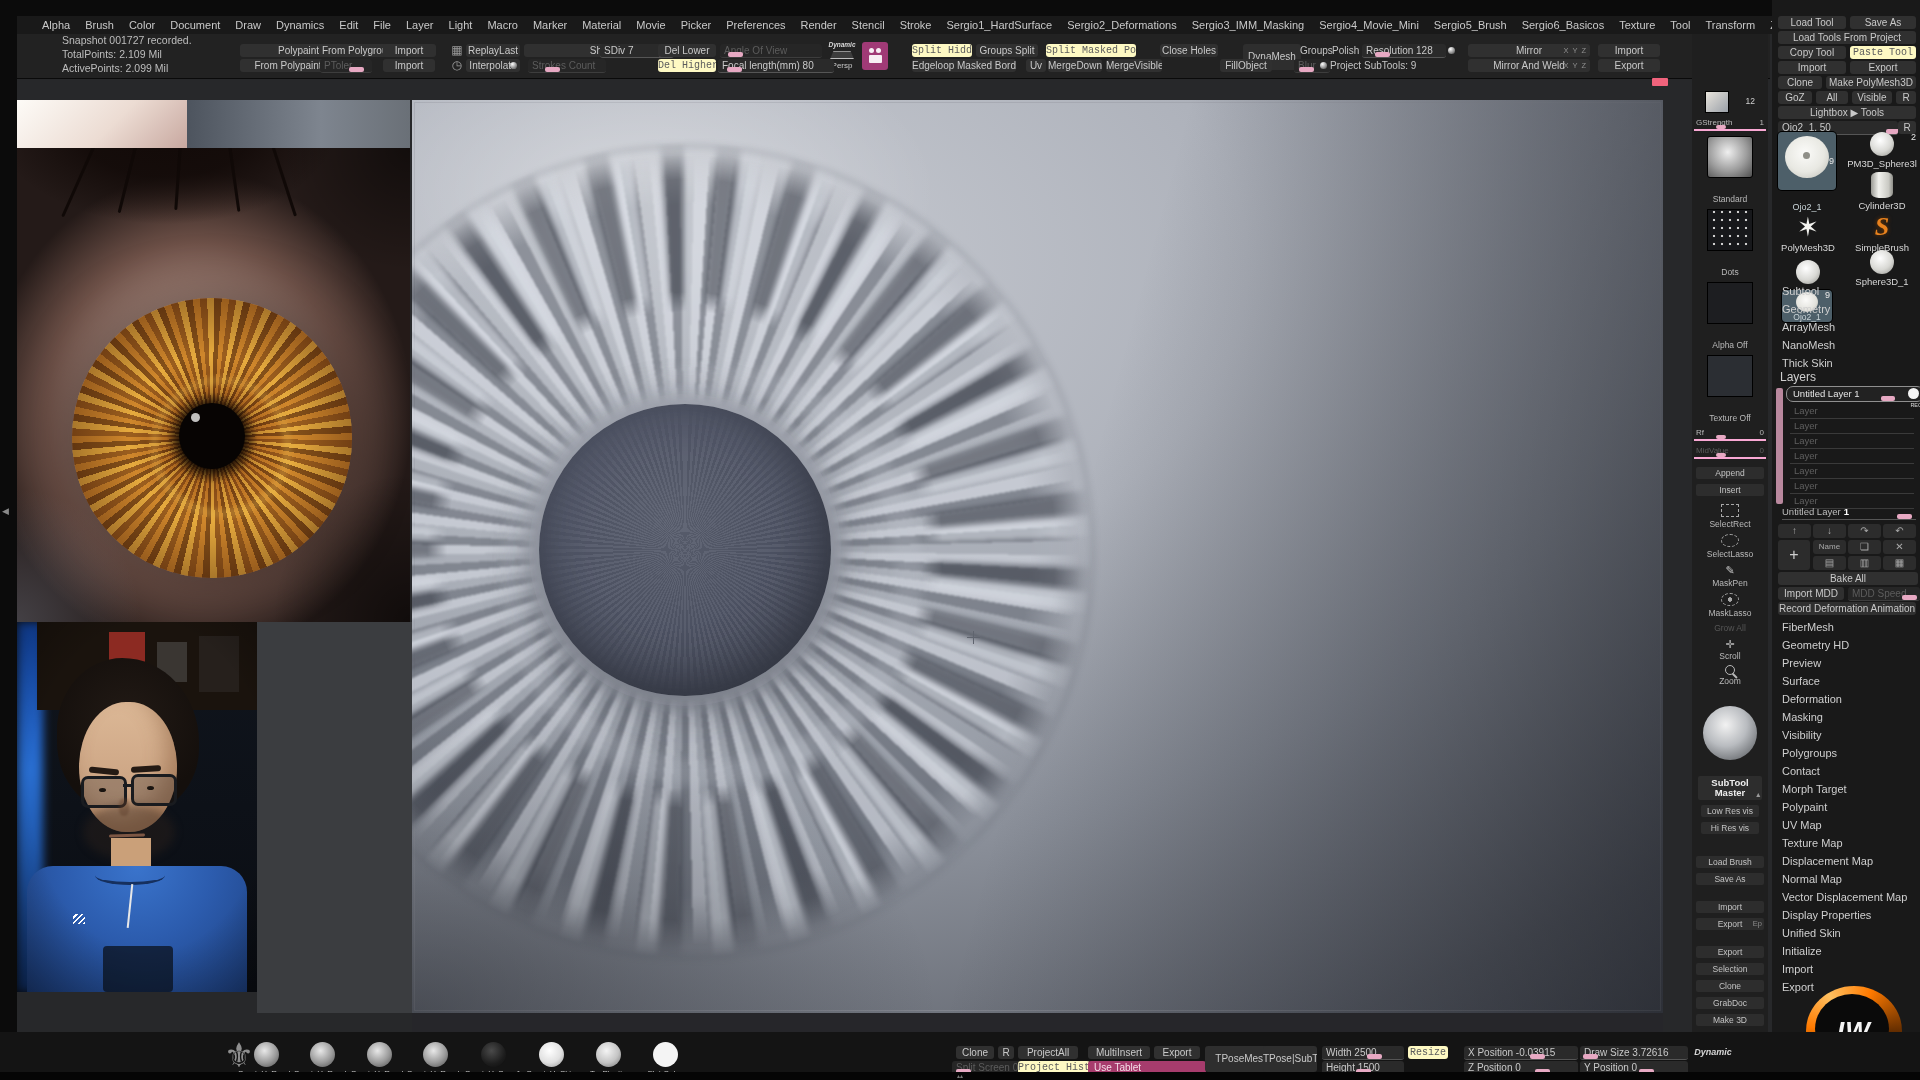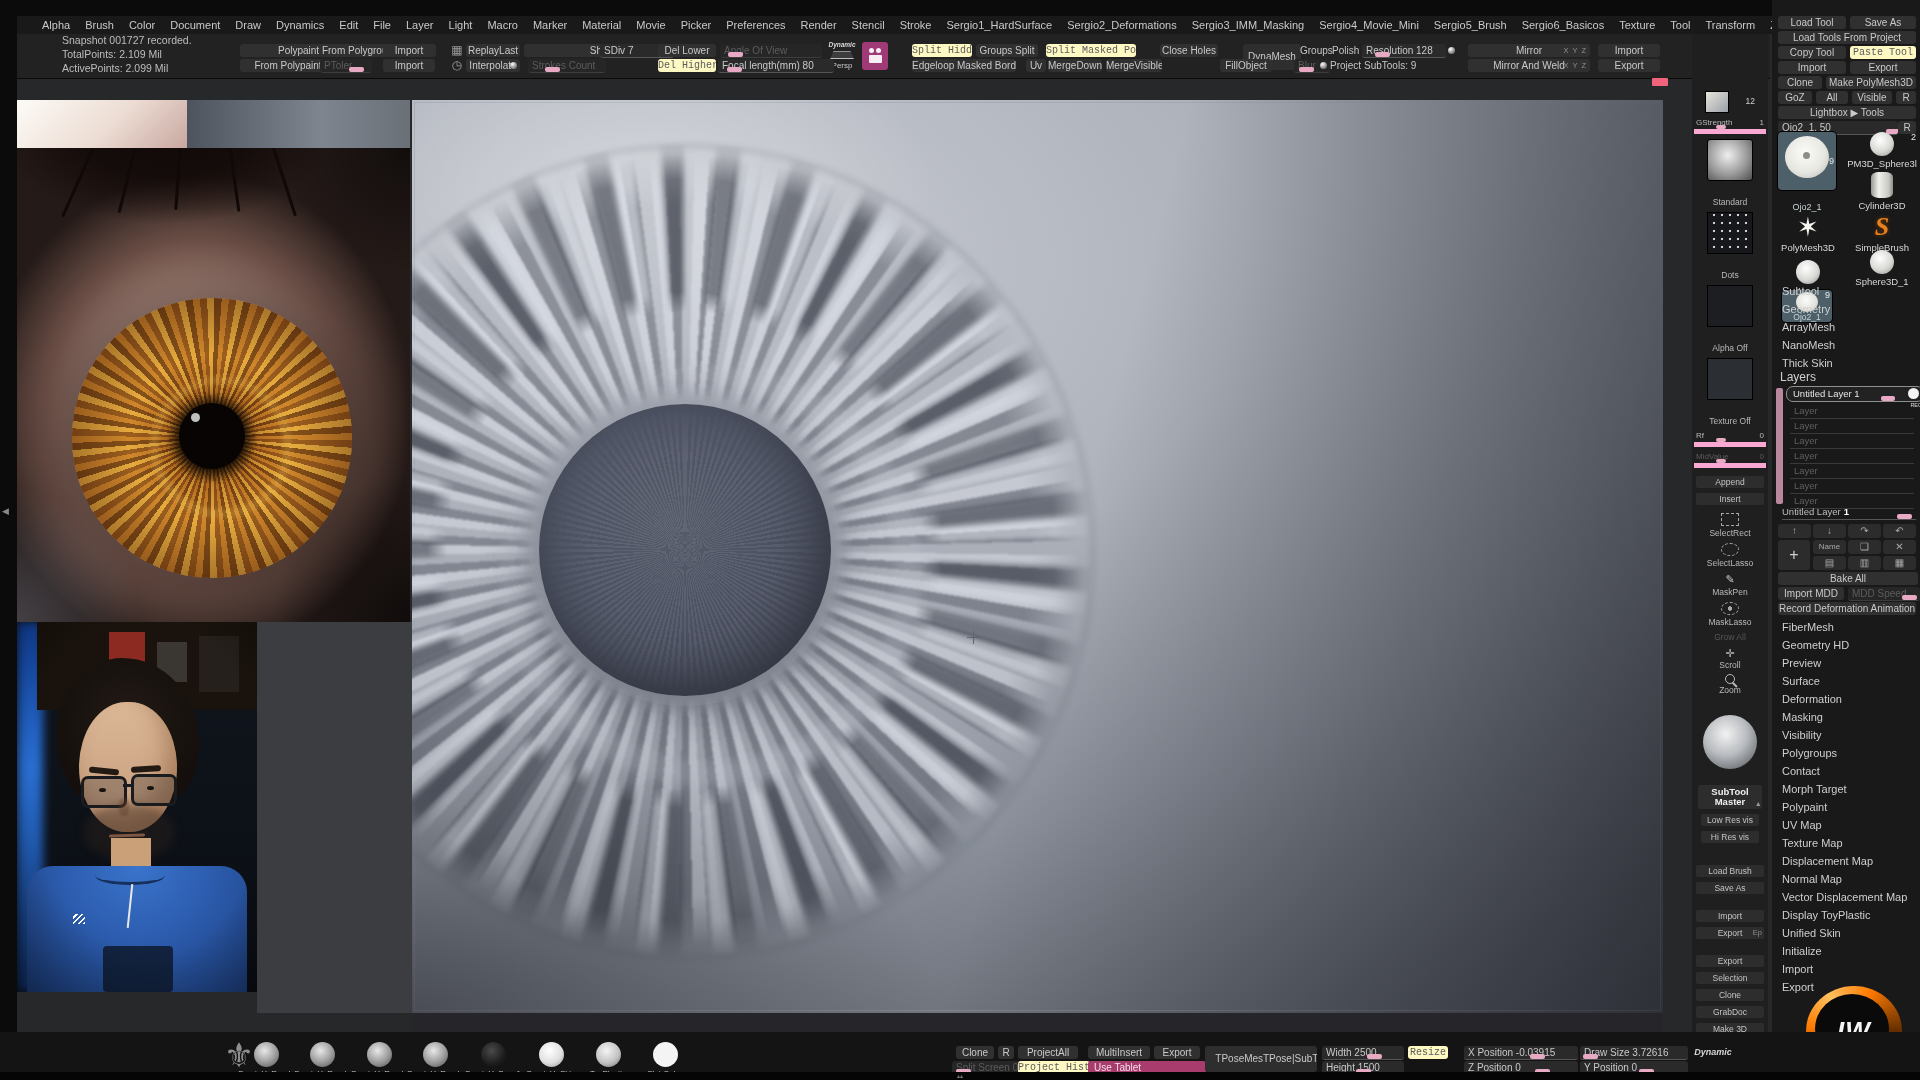--- a/index.html
+++ b/index.html
@@ -140,21 +140,21 @@
   #wcVig{position:absolute;inset:0;background:radial-gradient(90% 80% at 55% 45%, rgba(0,0,0,0) 55%, rgba(0,0,0,.5) 100%);}
 
   
   #shelfbg{left:1692px;top:34px;width:76px;height:1046px;background:#1f1f1f;}
   #shelf{left:1692px;top:86px;width:76px;display:flex;flex-direction:column;align-items:center;font-size:8.5px;color:#b9b9b9;}
   .shelf-item{position:relative;width:68px;text-align:center;margin-top:5px;}
   .shelf-item .si-thumb,.shelf-item .si-icon{display:none;}
   .k-minithumb .si-thumb{display:inline-block;width:22px;height:20px;vertical-align:middle;
      background:linear-gradient(135deg,#e8e4dc,#9aa0a8);border:1px solid #000;}
   .k-minithumb .si-value{margin-left:14px;color:#cfcfcf;}
-  .k-sslider,.k-sgslider{border-bottom:5px solid #f9a8d4;text-align:left;padding:0 2px 2px 2px;font-size:8px;}
+  .k-sslider,.k-sgslider{border-bottom:2px solid #f9a8d4;text-align:left;padding:0 2px 2px 2px;font-size:8px;}
   .k-sslider .si-value,.k-sgslider .si-value{float:right;}
   .k-sslider::after,.k-sgslider::after{content:"";position:absolute;left:30%;bottom:0;width:10px;height:4px;border-radius:2px;background:#e7a9c3;}
   .k-sgslider{color:#5c5c5c;}
   .k-thumb .si-thumb{display:block;width:44px;height:40px;margin:0 auto;border:1px solid #000;background:#24262a;}
   .k-thumb .si-label{display:block;margin-top:16px;}
   .s-brush .si-thumb{background:radial-gradient(circle at 45% 38%, #efefef 0%, #9c9c9c 55%, #4e4e4e 100%);border-radius:3px;}
   .s-stroke .si-thumb{background:#17181b;background-image:radial-gradient(circle,#cfcfcf 1px,transparent 1.6px);background-size:8px 8px;background-position:2px 14px;}
   .s-alpha .si-thumb{background:#1d1e21;}
   .s-texture .si-thumb{background:#2b2e33;}
   .k-sbtn,.k-sbtn2,.k-plugin{background:#2d2d2d;border-radius:2px;height:12px;line-height:12px;color:#c4c4c4;}
@@ -976,21 +976,21 @@
     <div class="pmenu-item">Visibility</div>
     <div class="pmenu-item">Polygroups</div>
     <div class="pmenu-item">Contact</div>
     <div class="pmenu-item">Morph Target</div>
     <div class="pmenu-item">Polypaint</div>
     <div class="pmenu-item">UV Map</div>
     <div class="pmenu-item">Texture Map</div>
     <div class="pmenu-item">Displacement Map</div>
     <div class="pmenu-item">Normal Map</div>
     <div class="pmenu-item">Vector Displacement Map</div>
-    <div class="pmenu-item">Display ToyPlastic</div>
+    <div class="pmenu-item">Display Properties</div>
     <div class="pmenu-item">Unified Skin</div>
     <div class="pmenu-item">Initialize</div>
     <div class="pmenu-item">Import</div>
     <div class="pmenu-item">Export</div>
   </div>
 <div class="abs" id="logo">
     <span>IW</span>
   </div>
 
 <div class="abs" id="bottombg"></div>

